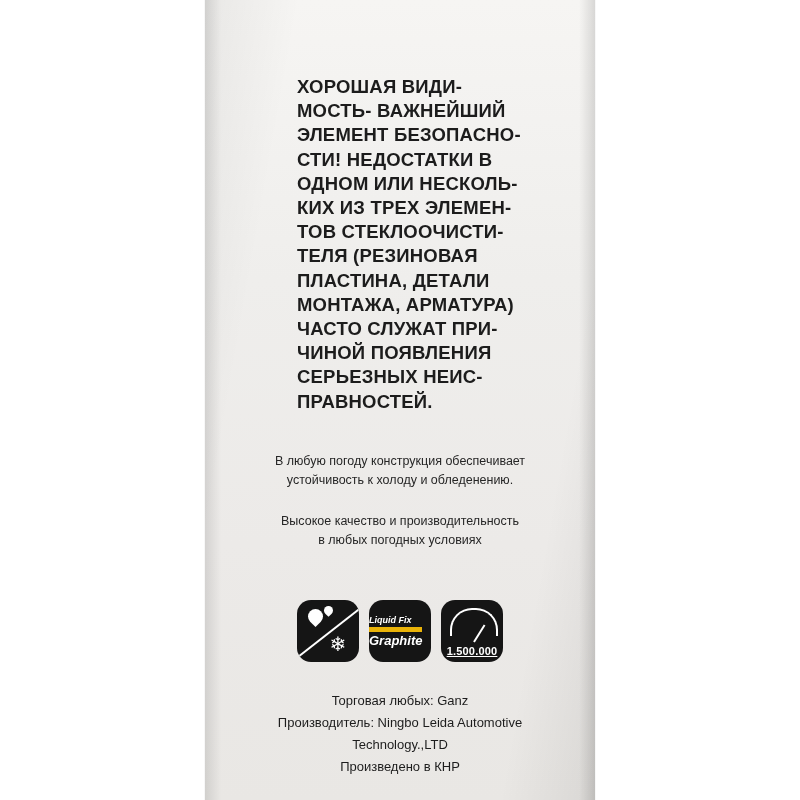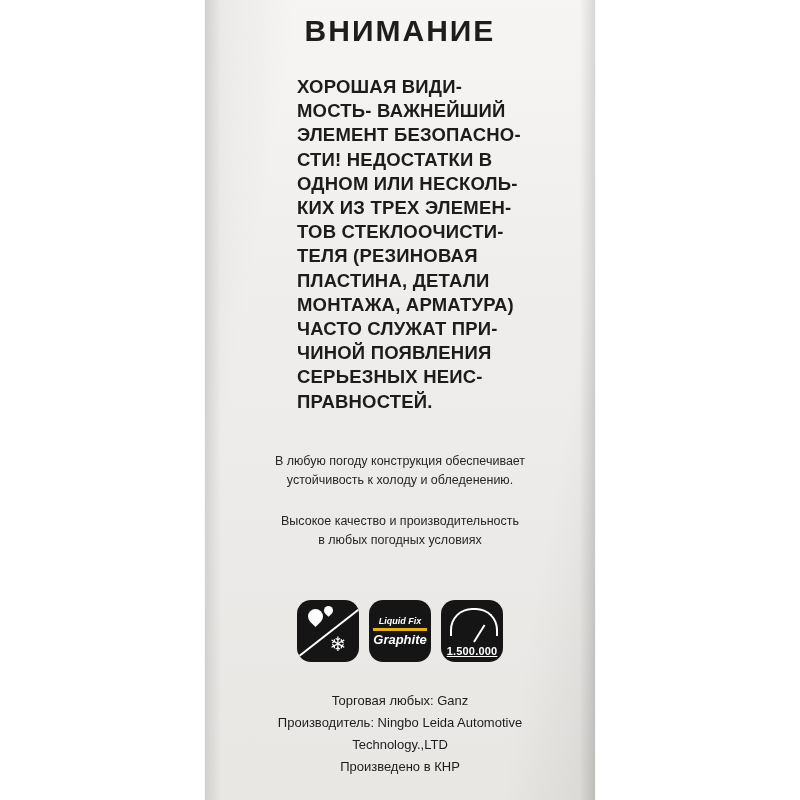--- a/index.html
+++ b/index.html
@@ -141,35 +141,35 @@
     width: 20px;
     height: 20px;
     color: #fff;
     font-size: 20px;
     line-height: 20px;
     text-align: center;
   }
   .badge-graphite {
     display: flex;
     flex-direction: column;
-    align-items: center;
+    align-items: flex-start;
     justify-content: center;
   }
   .badge-graphite .l1 {
     font-size: 9px;
     font-style: italic;
     font-weight: bold;
     line-height: 11px;
   }
   .badge-graphite .l2 {
     font-size: 13px;
     font-style: italic;
     font-weight: bold;
     line-height: 15px;
-    border-top: 3px solid #eab308;
+    border-top: 5px solid #eab308;
     padding-top: 1px;
     margin-top: 1px;
   }
   .badge-cycles {
     display: flex;
     flex-direction: column;
     align-items: center;
     justify-content: flex-end;
     padding-bottom: 5px;
     box-sizing: border-box;
@@ -227,21 +227,20 @@
     user-select: none;
   }
 </style>
 </head>
 <body>
 
 <div class="photo">
 
   <div class="card">
 
-    <div class="heading">ВНИМАНИЕ</div>
 
     <div class="warning-block">ХОРОШАЯ ВИДИ-
 МОСТЬ- ВАЖНЕЙШИЙ
 ЭЛЕМЕНТ БЕЗОПАСНО-
 СТИ! НЕДОСТАТКИ В
 ОДНОМ ИЛИ НЕСКОЛЬ-
 КИХ ИЗ ТРЕХ ЭЛЕМЕН-
 ТОВ СТЕКЛООЧИСТИ-
 ТЕЛЯ (РЕЗИНОВАЯ
 ПЛАСТИНА, ДЕТАЛИ

